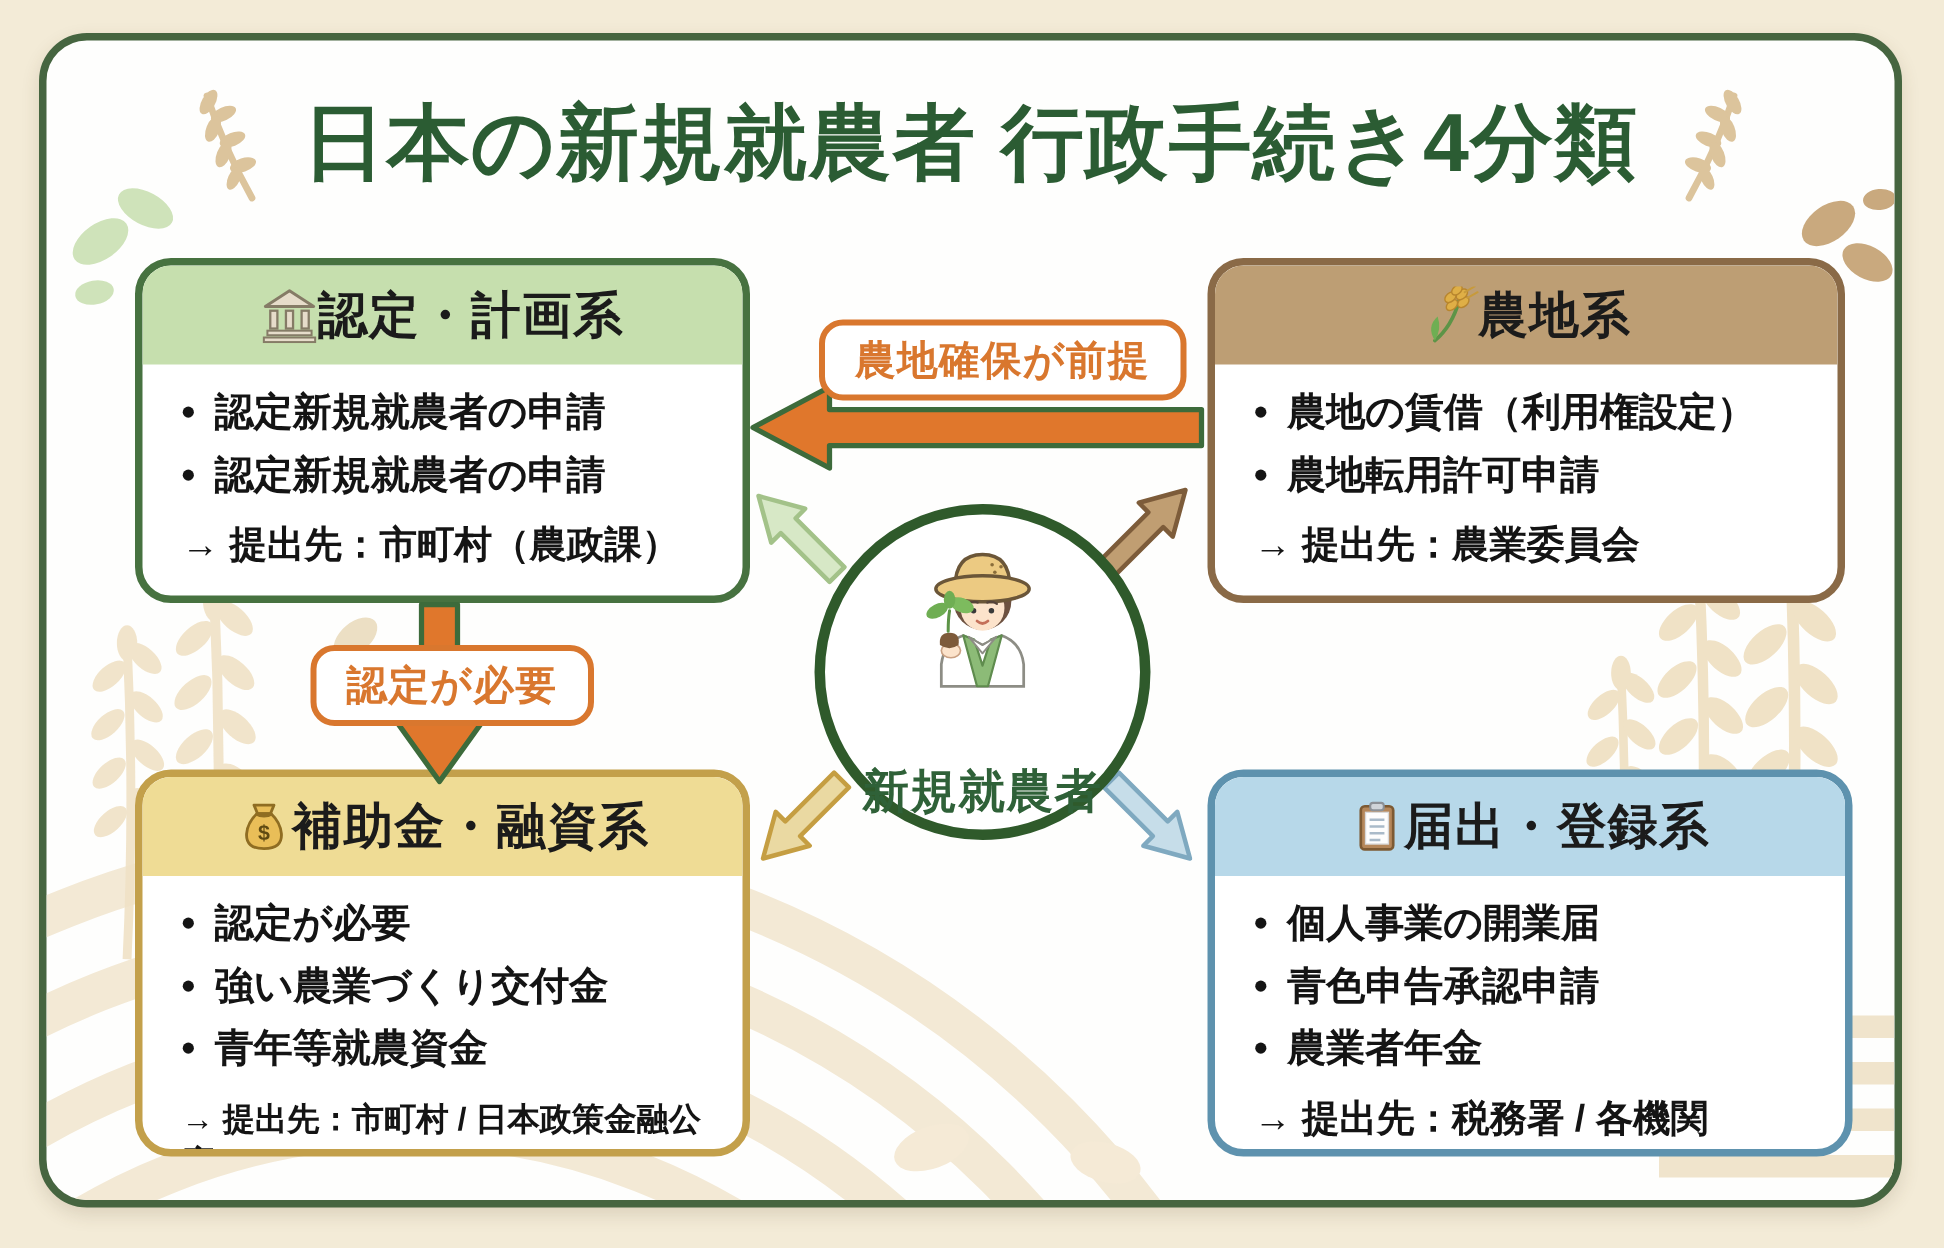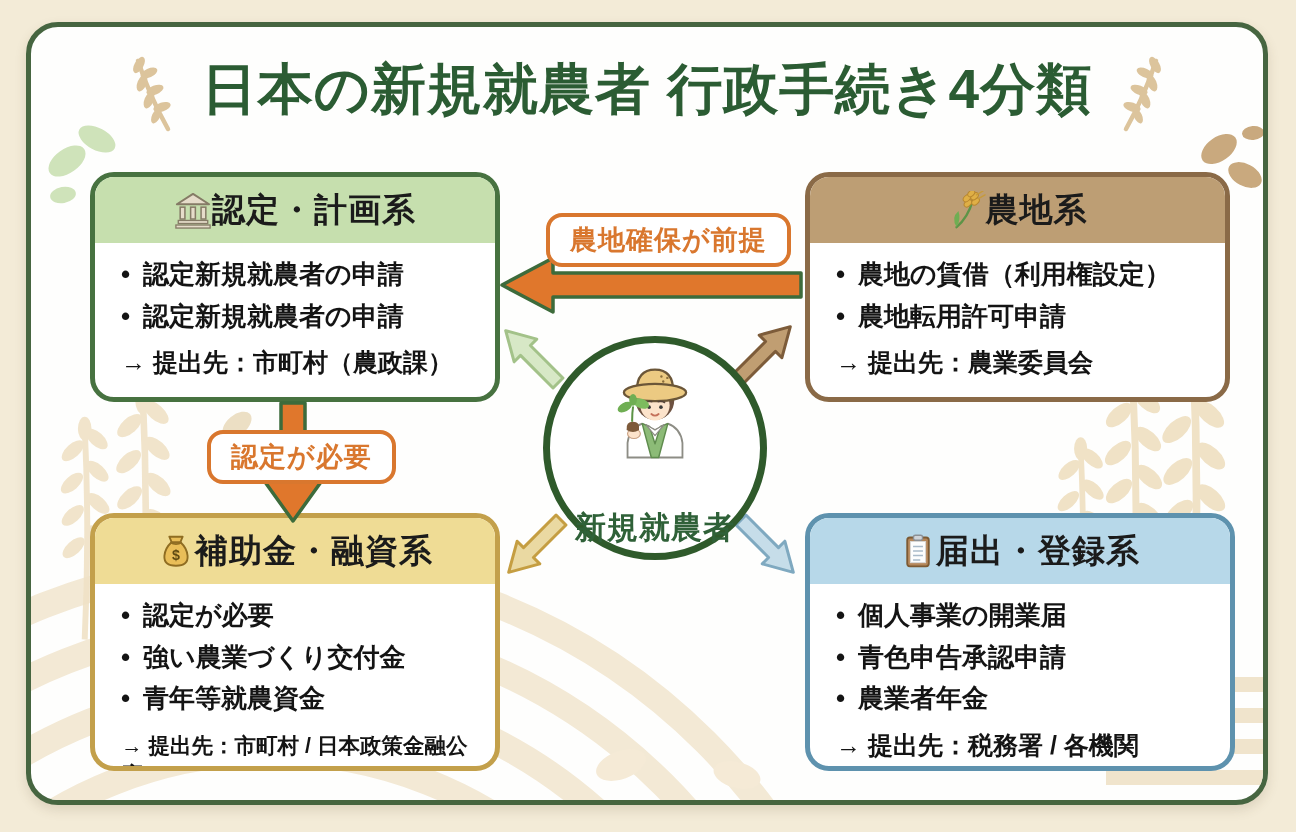--- a/index.html
+++ b/index.html
@@ -13,21 +13,21 @@
   .card{
     position:absolute;left:26px;top:22px;width:1242px;height:783px;
     background:#fefefdff;background-color:#fefefd;
     border:5px solid var(--card-border-green,#466540);
     border-radius:32px;box-sizing:border-box;overflow:hidden;
     box-shadow:0 5px 12px rgba(90,70,40,.15);
   }
   .deco{position:absolute;left:0;top:0;z-index:0;pointer-events:none;}
   .title-row{
     position:absolute;left:0;top:26px;width:100%;height:86px;z-index:2;
-    display:flex;align-items:flex-start;justify-content:center;gap:28px;
+    display:flex;align-items:center;justify-content:center;gap:28px;
   }
   .page-title{
     font-size:55px;font-weight:900;color:var(--title-green,#2b5c33);
     letter-spacing:1px;margin:0;white-space:nowrap;
   }
   .sprig{width:46px;height:80px;}
   .sprig.flip{transform:scaleX(-1);}
 
   .box{
     position:absolute;z-index:2;box-sizing:border-box;background:#fff;

